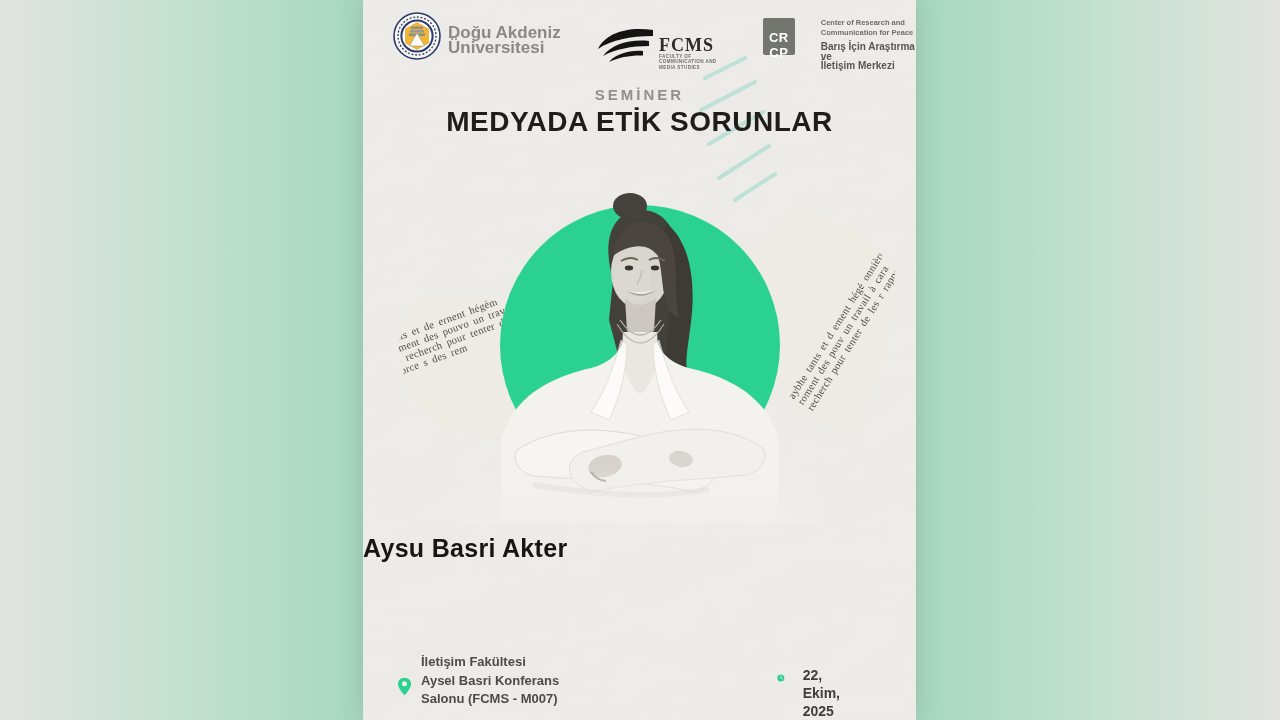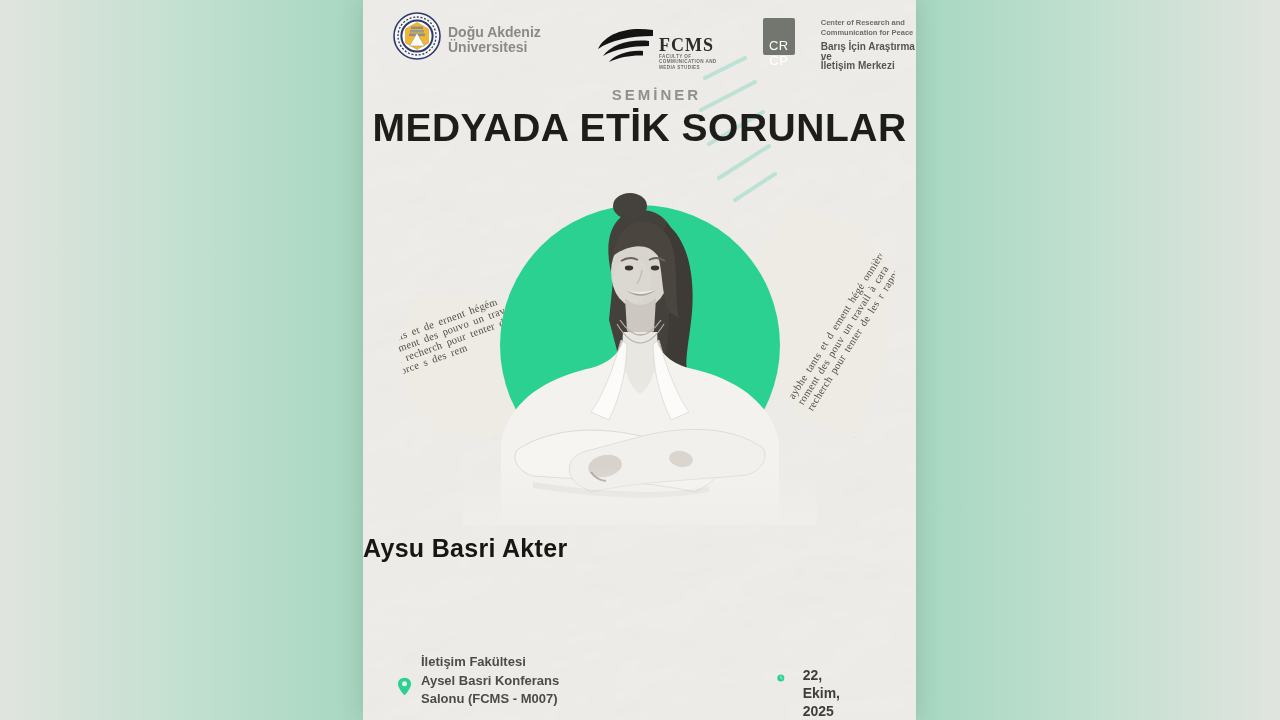--- a/index.html
+++ b/index.html
@@ -5,36 +5,36 @@
   html,body{margin:0;padding:0;background:#dfe2dc;}
   .stage{position:relative;width:1280px;height:720px;overflow:hidden;
     font-family:"Liberation Sans",sans-serif;
     background:linear-gradient(90deg,#e1e4de 0%,#c3e0d1 14%,#a9d8c2 27%,#a2d5bd 50%,#a9d8c2 73%,#c3e0d1 86%,#e1e4de 100%);}
   .poster{position:absolute;left:363px;top:0;width:553px;height:720px;background:#f0eeea;
     box-shadow:0 0 22px rgba(40,60,50,.18);}
   .paper-noise{position:absolute;left:0;top:0;z-index:1;pointer-events:none;mix-blend-mode:multiply;}
   
   .hdr{position:absolute;left:0;top:0;width:553px;height:72px;z-index:20;}
   .uni-logo{position:absolute;left:30px;top:12px;}
-  .uni-name{position:absolute;left:85px;top:25px;font-size:14px;font-weight:bold;color:#8a8a84;line-height:15px;}
+  .uni-name{position:absolute;left:85px;top:25px;font-size:17px;font-weight:bold;color:#8a8a84;line-height:15px;}
   .fcms{position:absolute;left:233px;top:26px;display:flex;align-items:flex-start;}
   .fcms-text{margin-left:3px;margin-top:10px;}
   .fcms-acronym{font-family:"Liberation Serif",serif;font-weight:bold;font-size:18px;color:#2c2c29;letter-spacing:1px;line-height:18px;}
   .fcms-sub{font-size:4.6px;color:#6f6f68;letter-spacing:.4px;line-height:5.4px;font-weight:bold;}
   .crcp{position:absolute;left:400px;top:18px;display:flex;}
-  .crcp-sq{width:36px;height:37px;background:#72766f;color:#fff;font-weight:normal;font-size:13px;
-    line-height:15px;text-align:center;padding-top:20px;box-sizing:border-box;letter-spacing:.5px;border-radius:2px;}
+  .crcp-sq{width:36px;height:37px;background:#72766f;color:#fff;font-weight:bold;font-size:13px;
+    line-height:15px;text-align:center;padding-top:12px;box-sizing:border-box;letter-spacing:.5px;border-radius:2px;}
   .crcp-txt{margin-left:26px;padding-top:0;}
   .crcp-en{font-size:7.5px;font-weight:bold;color:#6d6d66;line-height:9.5px;}
   .crcp-tr{font-size:10px;font-weight:bold;color:#56564f;line-height:9.5px;margin-top:5px;}
   
-  .kicker{position:absolute;left:17px;top:86px;width:553px;text-align:center;z-index:20;
+  .kicker{position:absolute;left:0;top:86px;width:553px;text-align:center;z-index:20;
     font-size:15px;font-weight:bold;letter-spacing:3px;color:#90908c;}
   .title{position:absolute;left:0;top:106px;width:553px;text-align:center;z-index:20;
-    font-size:39px;font-weight:800;letter-spacing:.5px;color:#1d1d1b;}
+    font-size:28px;font-weight:800;letter-spacing:.5px;color:#1d1d1b;}
   
   .scrap{position:absolute;background:#edebe4;z-index:5;overflow:hidden;
     box-shadow:1px 2px 3px rgba(60,55,45,.18);}
   .scrap-left{left:36px;top:290px;width:154px;height:150px;transform:rotate(-3deg);
     clip-path:polygon(14% 0,58% 5%,82% 16%,100% 42%,90% 76%,62% 100%,26% 93%,5% 70%,0 34%);}
   .scrap-left .news{transform:rotate(-17deg) translate(-14px,6px);width:210px;}
   .scrap-right{left:390px;top:206px;width:142px;height:232px;
     clip-path:polygon(28% 0,72% 8%,100% 28%,94% 68%,72% 100%,30% 90%,6% 62%,0 24%);}
   .scrap-right .news{transform:rotate(-58deg) translate(-70px,30px);width:250px;}
   .news{font-family:"Liberation Serif",serif;font-size:10.5px;line-height:11px;color:#524e47;

